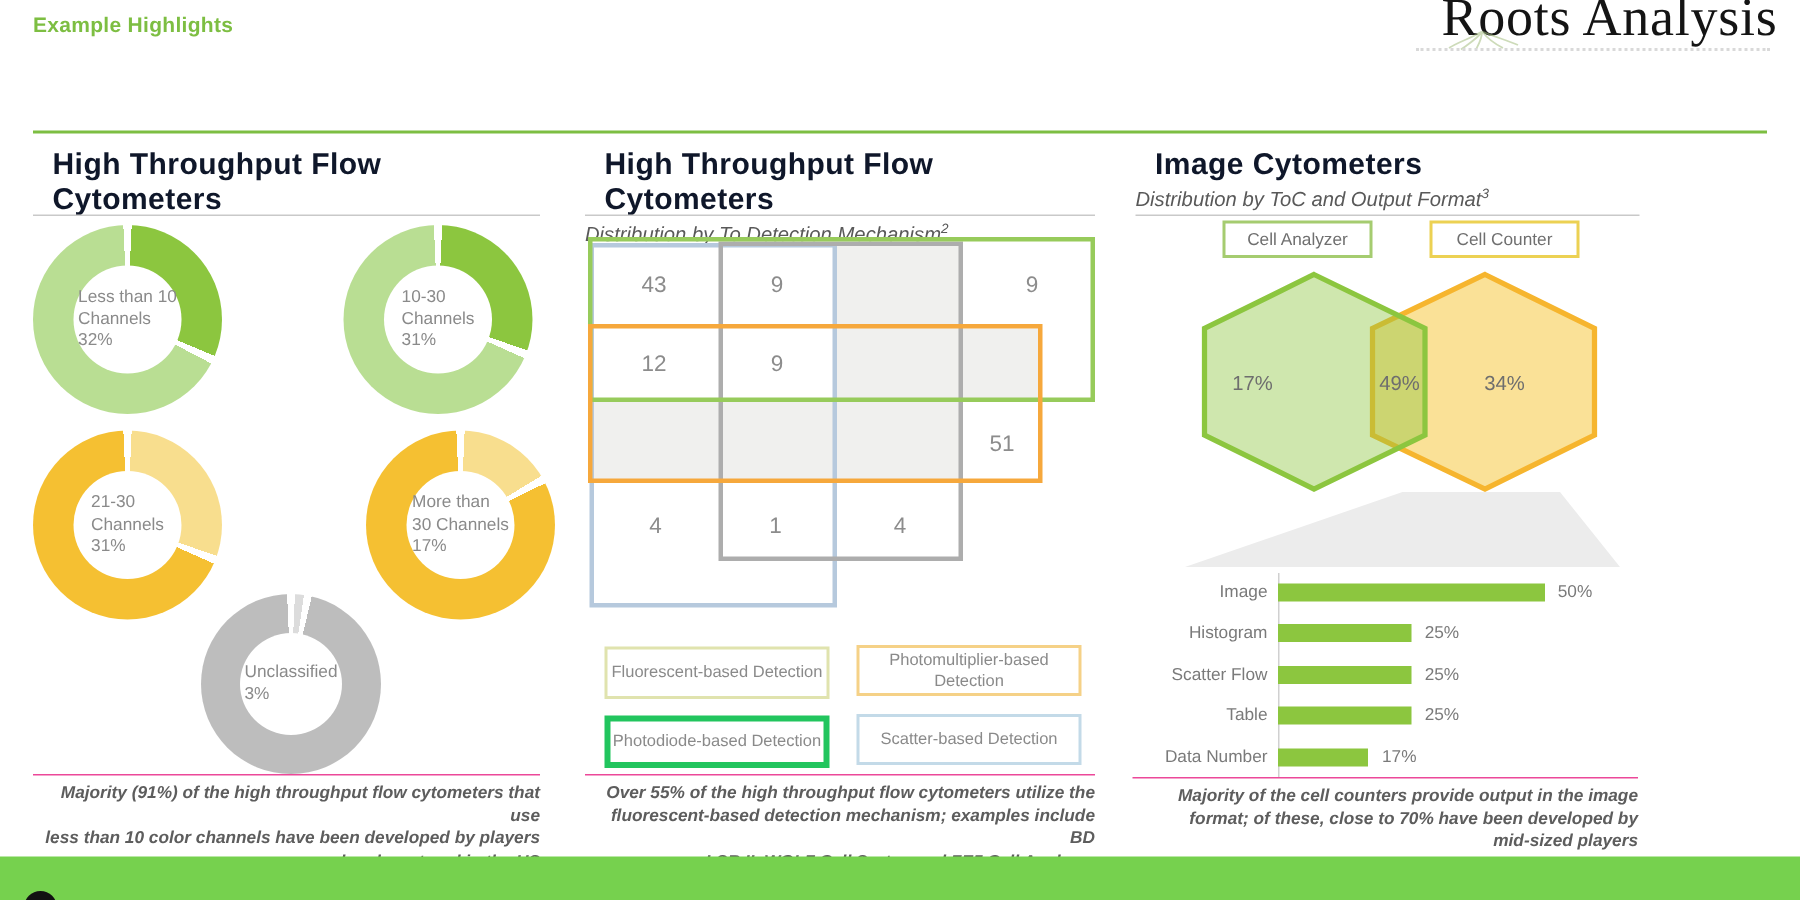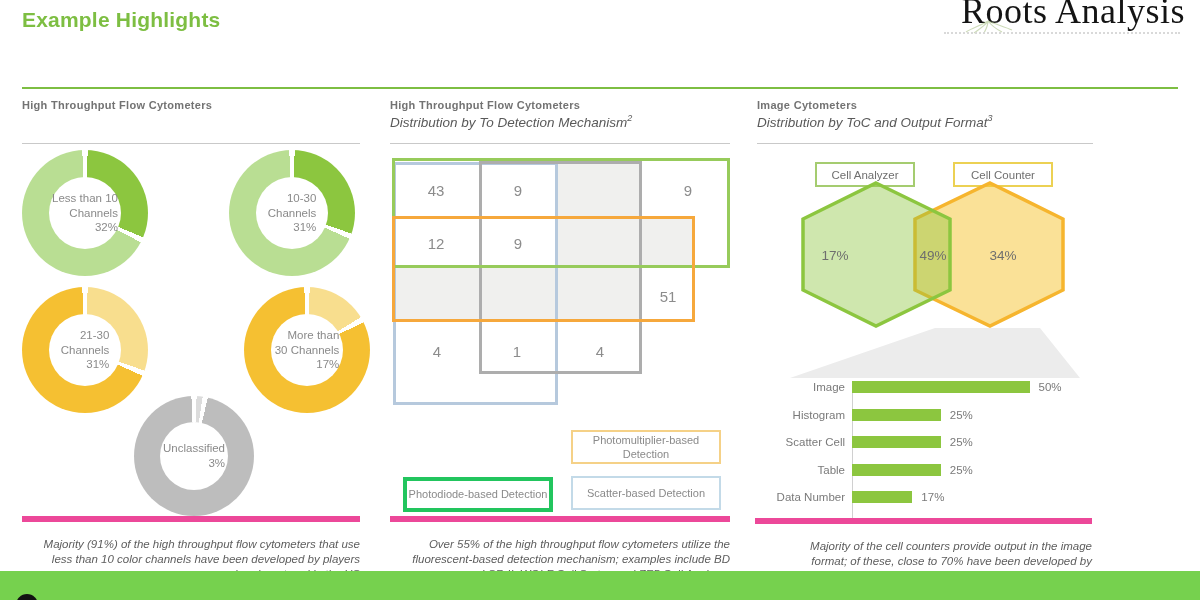--- a/index.html
+++ b/index.html
@@ -1,50 +1,50 @@
 <!DOCTYPE html>
 <html><head>
 <meta charset="utf-8">
 <style>
   html,body{margin:0;padding:0;background:#fff;}
   .stage{position:relative;width:1200px;height:600px;background:#fff;overflow:hidden;
          font-family:"Liberation Sans",sans-serif;}
   .abs{position:absolute;}
   
-  .page-title{font-weight:bold;font-size:21px;color:#7DBE42;letter-spacing:.2px;}
+  .page-title{font-weight:bold;font-size:14px;color:#7DBE42;letter-spacing:.2px;}
   .intro{font-size:18px;color:#5a5a5a;line-height:21px;}
   .green-rule{height:2px;background:#7DBE42;}
   .logo{font-family:"Liberation Serif",serif;font-size:36px;color:#141414;letter-spacing:.5px;white-space:nowrap;}
   .tagline{width:236px;border-top:2px dotted #d9d9d9;height:0;}
   
-  .panel-title{font-weight:bold;font-size:11px;color:#737373;letter-spacing:.3px;}
+  .panel-title{font-weight:bold;font-size:20px;color:#0f172a;letter-spacing:.3px;margin-left:13px;}
   .panel-sub{font-style:italic;font-size:13.5px;color:#595959;margin-top:2px;}
   .panel-sub sup{font-size:9px;}
   .sepline{height:1px;background:#c9c9c9;}
   
   .donut{width:126px;height:126px;border-radius:50%;}
   .donut .hole{position:absolute;inset:27px;background:#fff;border-radius:50%;
                display:flex;align-items:center;justify-content:center;}
-  .donut .dl{text-align:right;color:#8a8a8a;font-size:11.5px;line-height:1.3;}
+  .donut .dl{text-align:left;color:#8a8a8a;font-size:11.5px;line-height:1.3;}
   .donut.small{width:120px;height:120px;}
   .donut.small .hole{inset:26px;}
   
   .shade{background:#F0F0EE;}
   .grect{box-sizing:border-box;background:transparent;}
   .gridnum{transform:translate(-50%,-50%);font-size:15px;color:#8c8c8c;}
   .legendbox{box-sizing:border-box;display:flex;align-items:center;justify-content:center;
              text-align:center;font-size:11px;color:#8a8a8a;line-height:1.3;background:#fff;}
   
-  .caption{border-top:6px solid #ec4899;padding-top:15px;font-weight:normal;font-style:italic;
+  .caption{border-top:1px solid #ec4899;padding-top:5px;font-weight:bold;font-style:italic;
            font-size:11.5px;color:#5d5d5d;text-align:right;line-height:1.32;}
   
   .tocbox{box-sizing:border-box;display:flex;align-items:center;justify-content:center;
-          font-size:11.5px;color:#6f6f6f;background:#fff;margin-top:15px;}
+          font-size:11.5px;color:#6f6f6f;background:#fff;}
   .barrows{display:flex;flex-direction:column;}
-  .barrow{display:flex;align-items:flex-start;height:27.5px;}
+  .barrow{display:flex;align-items:center;height:27.5px;}
   .blabel{width:90px;text-align:right;margin-right:7px;font-size:11.5px;color:#7a7a7a;}
   .bar{height:12px;}
   .bval{margin-left:9px;font-size:11.5px;color:#7a7a7a;}
   .vaxis{width:1px;background:#d0d0d0;}
   
   .footer-bar{left:0;top:571px;width:1200px;height:29px;background:#76D14E;}
   .cmark{width:22px;height:22px;border-radius:50%;background:#121212;}
 </style>
 </head>
 <body>
@@ -140,20 +140,21 @@
   <span class="abs gridnum" style="left:436px;top:190px">43</span>
   <span class="abs gridnum" style="left:518px;top:190px">9</span>
   <span class="abs gridnum" style="left:688px;top:190px">9</span>
   <span class="abs gridnum" style="left:436px;top:243px">12</span>
   <span class="abs gridnum" style="left:518px;top:243px">9</span>
   <span class="abs gridnum" style="left:668px;top:296px">51</span>
   <span class="abs gridnum" style="left:437px;top:351px">4</span>
   <span class="abs gridnum" style="left:517px;top:351px">1</span>
   <span class="abs gridnum" style="left:600px;top:351px">4</span>
 
+  <div class="abs legendbox" style="left:403px;top:431px;width:150px;height:35px;border:2px solid #E0E3AE">Fluorescent-based Detection</div>
   <div class="abs legendbox" style="left:571px;top:430px;width:150px;height:34px;border:2px solid #F5D187">Photomultiplier-based Detection</div>
   <div class="abs legendbox" style="left:403px;top:477px;width:150px;height:35px;border:4px solid #22c55e">Photodiode-based Detection</div>
   <div class="abs legendbox" style="left:571px;top:476px;width:150px;height:34px;border:2px solid #C3DAE8">Scatter-based Detection</div>
 
   <div class="abs caption" style="left:390px;top:516px;width:340px">
     <div>Over 55% of the high throughput flow cytometers utilize the</div>
     <div>fluorescent-based detection mechanism; examples include BD</div>
     <div>LSR II, WOLF Cell Sorter, and ZE5 Cell Analyzer</div>
   </div>
 
@@ -175,21 +176,21 @@
       <div class="blabel">Image</div>
       <div class="bar" style="width: 177.5px; background: rgb(140, 198, 63);"></div>
       <div class="bval">50%</div>
     </div>
     <div class="barrow">
       <div class="blabel">Histogram</div>
       <div class="bar" style="width: 88.75px; background: rgb(140, 198, 63);"></div>
       <div class="bval">25%</div>
     </div>
     <div class="barrow">
-      <div class="blabel">Scatter Cell</div>
+      <div class="blabel">Scatter Flow</div>
       <div class="bar" style="width: 88.75px; background: rgb(140, 198, 63);"></div>
       <div class="bval">25%</div>
     </div>
     <div class="barrow">
       <div class="blabel">Table</div>
       <div class="bar" style="width: 88.75px; background: rgb(140, 198, 63);"></div>
       <div class="bval">25%</div>
     </div>
     <div class="barrow">
       <div class="blabel">Data Number</div>

